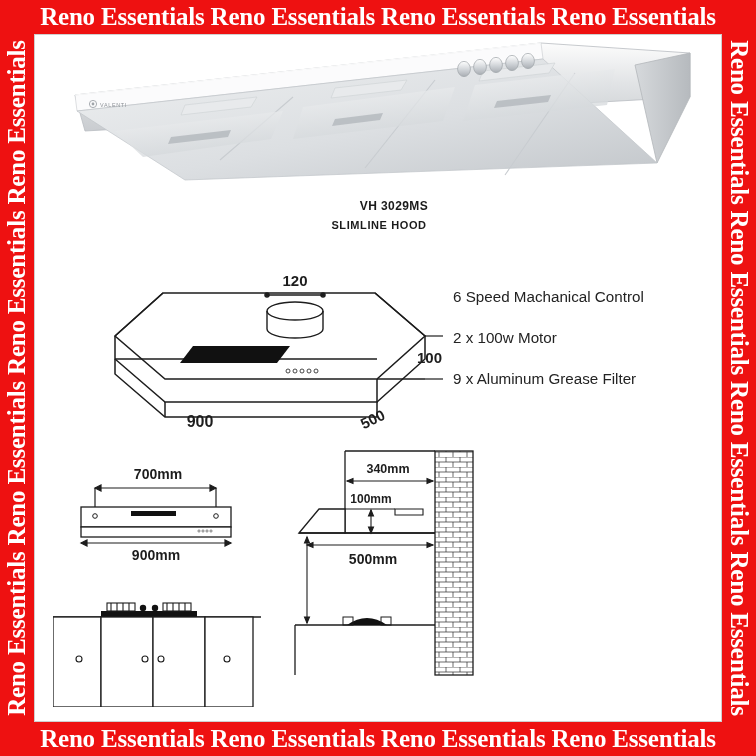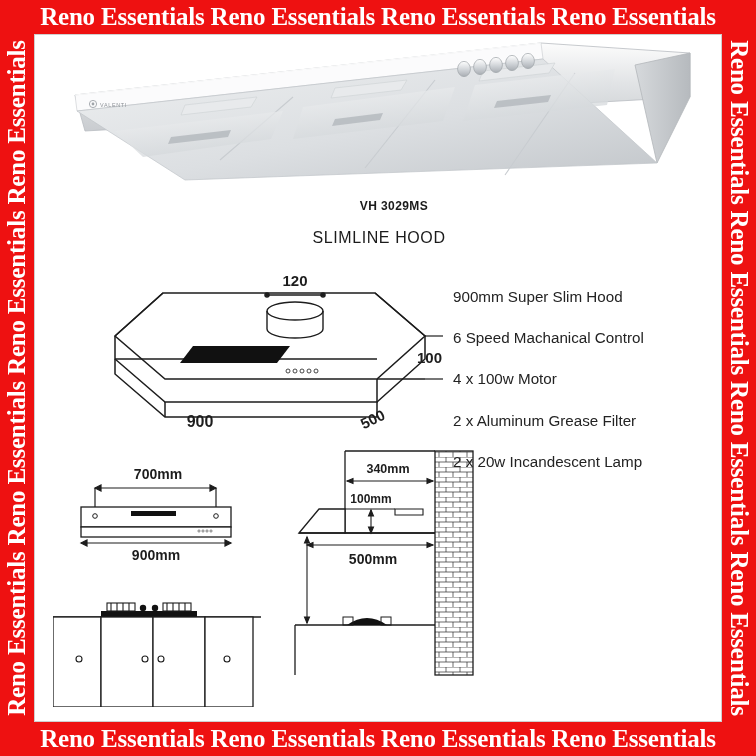--- a/index.html
+++ b/index.html
@@ -90,25 +90,25 @@
     text-align: center;
   }
   #model-name {
     font-size: 12px;
     font-weight: bold;
     color: #1b1b1b;
     letter-spacing: 0.4px;
     padding-left: 30px;
   }
   #model-sub {
-    font-size: 16px;
-    font-weight: normal;
+    font-size: 11px;
+    font-weight: bold;
     color: #1b1b1b;
     letter-spacing: 0.6px;
-    margin-top: 16px;
+    margin-top: 6px;
   }
 
   
   .draw { position: absolute; }
   #iso-drawing    { left: 10px;  top: 206px; }
   #front-drawing  { left: 18px;  top: 424px; }
   #install-drawing{ left: 250px; top: 412px; }
   #cabinet-drawing{ left: 18px;  top: 552px; }
 
   
@@ -412,21 +412,19 @@
 
       <g fill="none" stroke="#1d1d1d" stroke-width="1.1">
         <circle cx="26" cy="72" r="3"></circle>
         <circle cx="92" cy="72" r="3"></circle>
         <circle cx="108" cy="72" r="3"></circle>
         <circle cx="174" cy="72" r="3"></circle>
       </g>
     </svg>
 
     <div id="specs">
-        <div class="spec-row"><span>900mm Super Slim Hood</span></div>
         <div class="spec-row"><span>6 Speed Machanical Control</span></div>
-        <div class="spec-row"><span>4 x 100w Motor</span></div>
-        <div class="spec-row"><span>2 x Aluminum Grease Filter</span></div>
-        <div class="spec-row"><span>2 x 20w Incandescent Lamp</span></div>
+        <div class="spec-row"><span>2 x 100w Motor</span></div>
+        <div class="spec-row"><span>9 x Aluminum Grease Filter</span></div>
       </div>
 
   </div>
 </div>
 
 </body></html>

